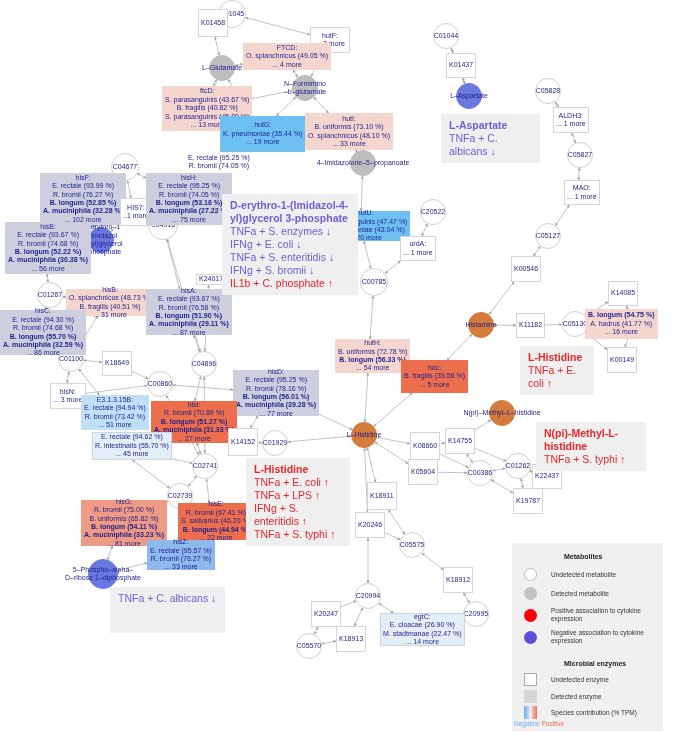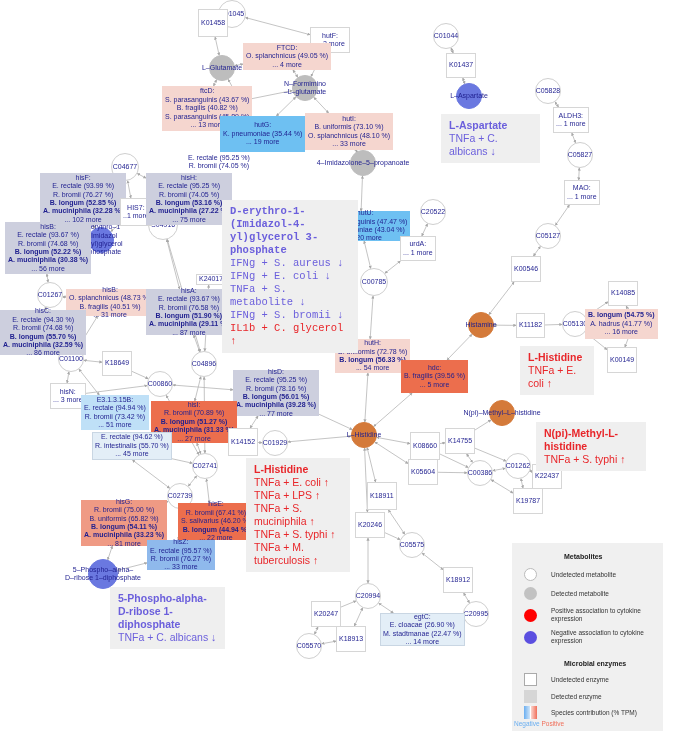--- a/index.html
+++ b/index.html
@@ -475,50 +475,48 @@
       <span class="line">E. cloacae (26.90 %)</span>
       <span class="line">M. stadtmanae (22.47 %)</span>
       <span class="line">... 14 more</span>
     </div>
     <div class="free-text" style="left: 188px; top: 154px;">
       <span class="line">E. rectale (95.25 %)</span>
       <span class="line">R. bromii (74.05 %)</span>
     </div>
   </div>
 <div id="annots">
-    <div class="annot" style="left: 222px; top: 200px; width: 136px; min-height: 80px; font-family: Liberation Mono, monospace;">
+    <div class="annot" style="left: 222px; top: 194px; width: 136px; min-height: 80px;">
       <div class="title neg-c">D-erythro-1-(Imidazol-4-yl)glycerol 3-phosphate</div>
-      <div class="neg-c">IFNg + S. aureus ↓</div>
+      <div class="neg-c">TNFa + S. enzymes ↓</div>
       <div class="neg-c">IFNg + E. coli ↓</div>
-      <div class="neg-c">TNFa + S. metabolite ↓</div>
+      <div class="neg-c">TNFa + S. enteritidis ↓</div>
       <div class="neg-c">IFNg + S. bromii ↓</div>
-      <div class="pos-c">IL1b + C. glycerol ↑</div>
+      <div class="pos-c">IL1b + C. phosphate ↑</div>
     </div>
     <div class="annot" style="left: 441px; top: 114px; width: 99px; min-height: 32px;">
       <div class="title neg-c">L-Aspartate</div>
       <div class="neg-c">TNFa + C. albicans ↓</div>
     </div>
     <div class="annot" style="left: 246px; top: 458px; width: 104px; min-height: 83px;">
       <div class="title pos-c">L-Histidine</div>
       <div class="pos-c">TNFa + E. coli ↑</div>
       <div class="pos-c">TNFa + LPS ↑</div>
-      <div class="pos-c">TNFa + S. muciniphila ↑</div>
+      <div class="pos-c">IFNg + S. enteritidis ↑</div>
       <div class="pos-c">TNFa + S. typhi ↑</div>
-      <div class="pos-c">TNFa + M. tuberculosis ↑</div>
     </div>
     <div class="annot" style="left: 520px; top: 346px; width: 74px; min-height: 32px;">
       <div class="title pos-c">L-Histidine</div>
       <div class="pos-c">TNFa + E. coli ↑</div>
     </div>
     <div class="annot" style="left: 536px; top: 422px; width: 110px; min-height: 30px;">
       <div class="title pos-c">N(pi)-Methyl-L-histidine</div>
       <div class="pos-c">TNFa + S. typhi ↑</div>
     </div>
     <div class="annot" style="left: 110px; top: 587px; width: 115px; min-height: 46px;">
-      <div class="title neg-c">5-Phospho-alpha-D-ribose 1-diphosphate</div>
       <div class="neg-c">TNFa + C. albicans ↓</div>
     </div>
   </div>
 
 <div class="legend">
   <div class="hdr" style="left:52px;top:10px;">Metabolites</div>
   <div class="item" style="top:25px;">
     <span class="sw circle" style="background:#fff;border:1px solid #bbb;"></span>
     <span class="txt">Undetected metabolite</span>
   </div>

